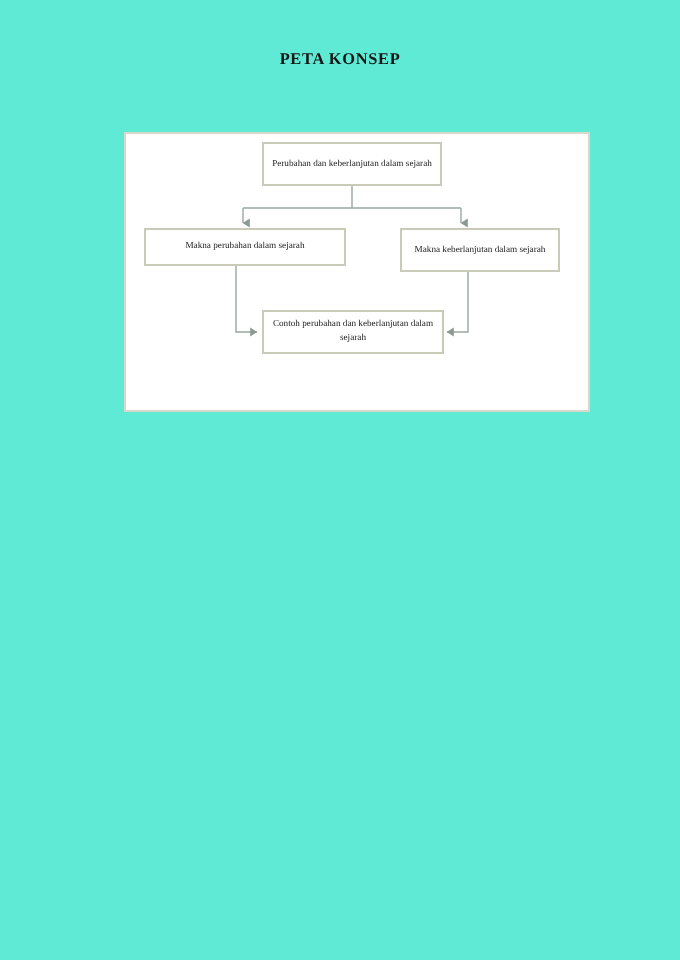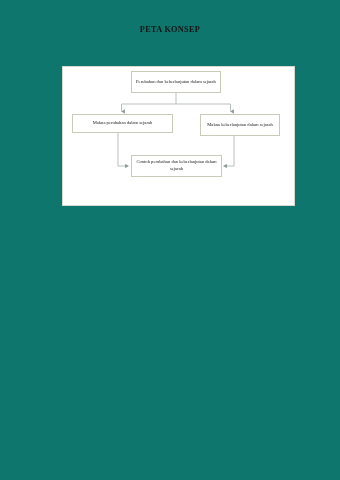--- a/index.html
+++ b/index.html
@@ -14,21 +14,21 @@
     overflow: hidden;
     position: relative;
   }
 
   #page {
     position: absolute;
     left: 0;
     top: 0;
     width: 340px;
     height: 480px;
-    background: #0f766e;
+    background: #5eead4;
   }
 
   
   #doc-title {
     position: absolute;
     left: 0;
     top: 25px;
     width: 340px;
     text-align: center;
     font-family: "Liberation Serif", serif;

